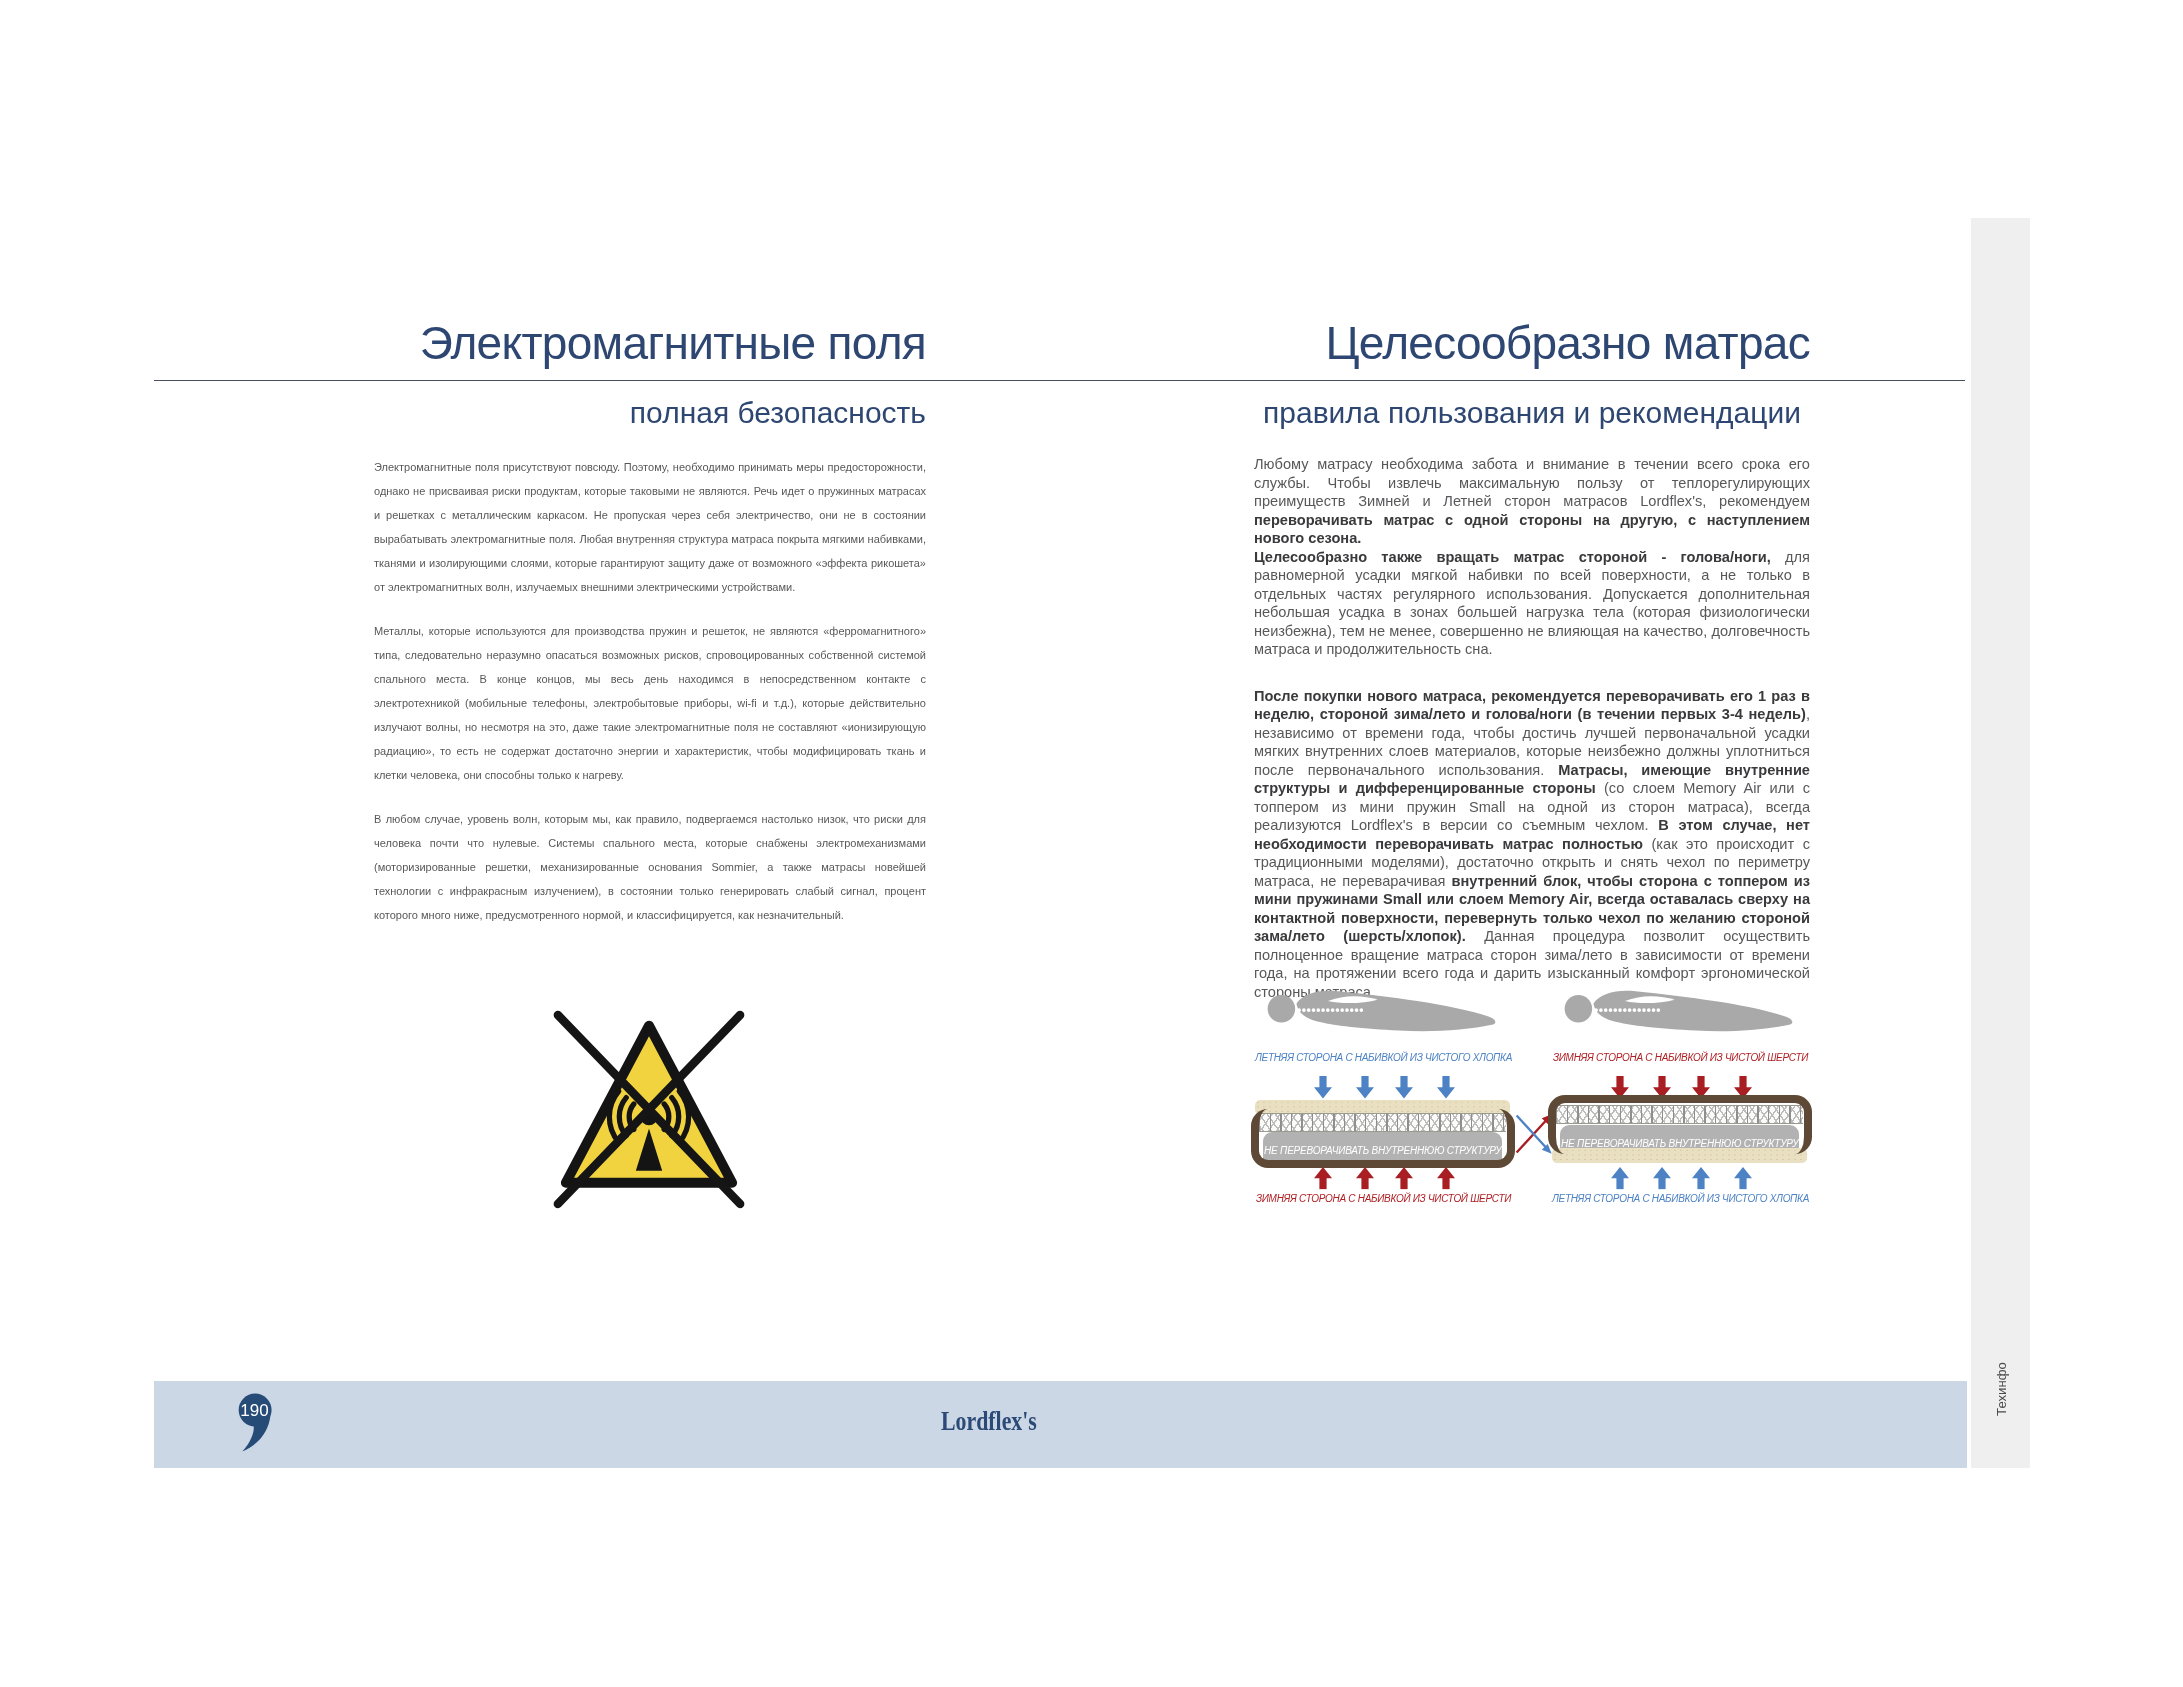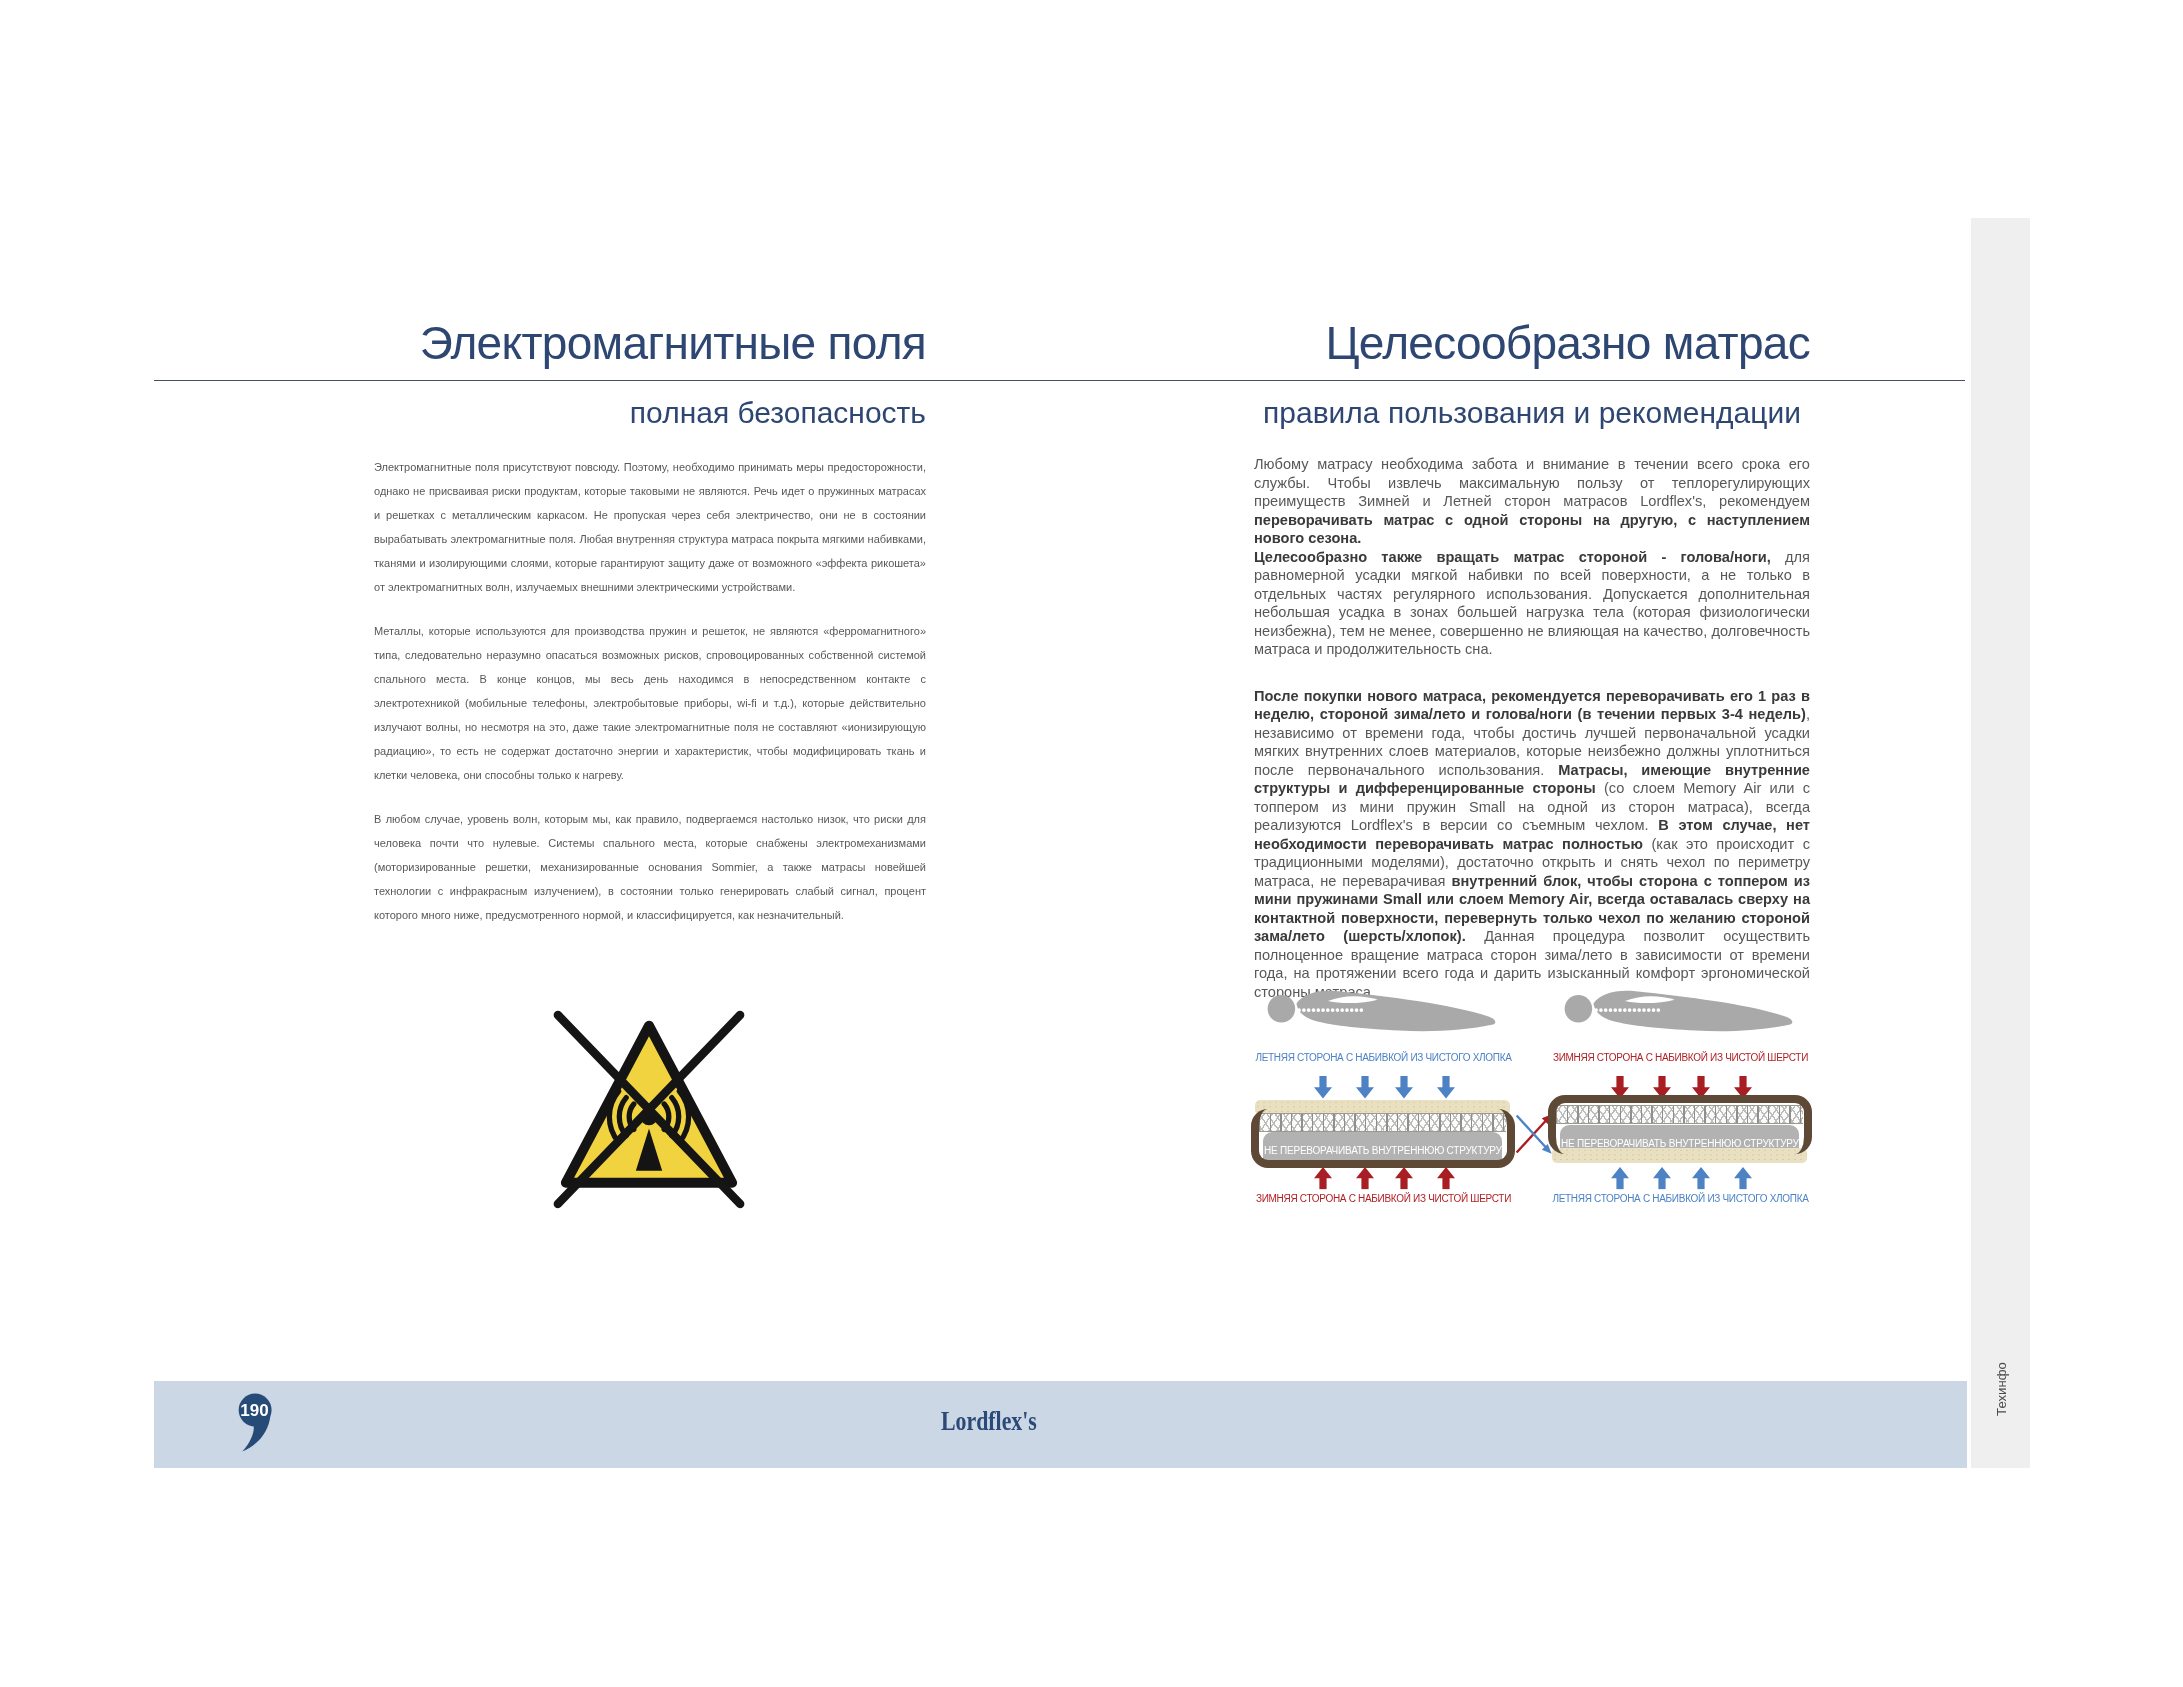--- a/index.html
+++ b/index.html
@@ -15,21 +15,21 @@
 
   
   .body-col{font-size:11px;line-height:24px;color:#58585a;text-align:justify;}
   .body-col p{margin:0 0 20px 0;}
   .b{font-weight:bold;color:#3a3a3c;}
 
   
   .warn-wrap{left:550px;top:1003px;width:198px;height:209px;}
 
   
-  .diagram{width:259px;height:259px;}
+  .diagram{width:259px;height:259px;font-style:italic;}
   .sil{left:10.6px;top:32px;width:236px;height:49px;}
   .d-label{width:100%;text-align:center;font-size:10px;letter-spacing:-0.3px;
            white-space:nowrap;font-weight:400;}
   .lbl-blue{color:#4d82c4;}
   .lbl-red{color:#b01f24;}
   .arrow{width:18px;height:22.5px;
          clip-path:polygon(30% 0,70% 0,70% 50%,100% 50%,50% 100%,0 50%,30% 50%);}
   .a-blue{background:#4d82c4;}
   .a-red{background:#a81e23;}
   .arrow.up{transform:rotate(180deg);}
@@ -47,21 +47,21 @@
       repeating-linear-gradient(-55deg,transparent 0 2.6px,#bdbdbd 2.6px 4px,transparent 4px 6.6px);}
   .graybox{position:absolute;left:8px;right:8px;height:36px;background:#b2b2b2;border-radius:9.3px;
            display:flex;align-items:center;justify-content:center;}
   .graybox span{color:#ffffff;font-size:10px;letter-spacing:-0.2px;white-space:nowrap;}
 
   
   .footer-band{left:154px;top:1381px;width:1813px;height:87px;background:#ccd7e5;}
   .brand{left:941px;top:1405px;font-family:"Liberation Serif", serif;font-weight:bold;
          font-size:28px;color:#2b4a77;transform:scaleX(0.78);transform-origin:left top;white-space:nowrap;}
   .pagenum{left:0;top:8px;width:37px;text-align:center;color:#ffffff;
-           font-size:17px;font-weight:bold;}
+           font-size:17px;font-weight:normal;}
 
   
   .side-tab{left:1971px;top:218px;width:59px;height:1250px;background:#efefef;}
   .side-tab-label{position:absolute;left:50%;top:1171px;transform:translate(-50%,-50%) rotate(-90deg);
                   font-size:13.2px;color:#4b4b4b;white-space:nowrap;}
 </style>
 </head>
 <body>
 
 <div class="abs col-title" style="left:374px;top:316px;width:552px;">Электромагнитные поля</div>

